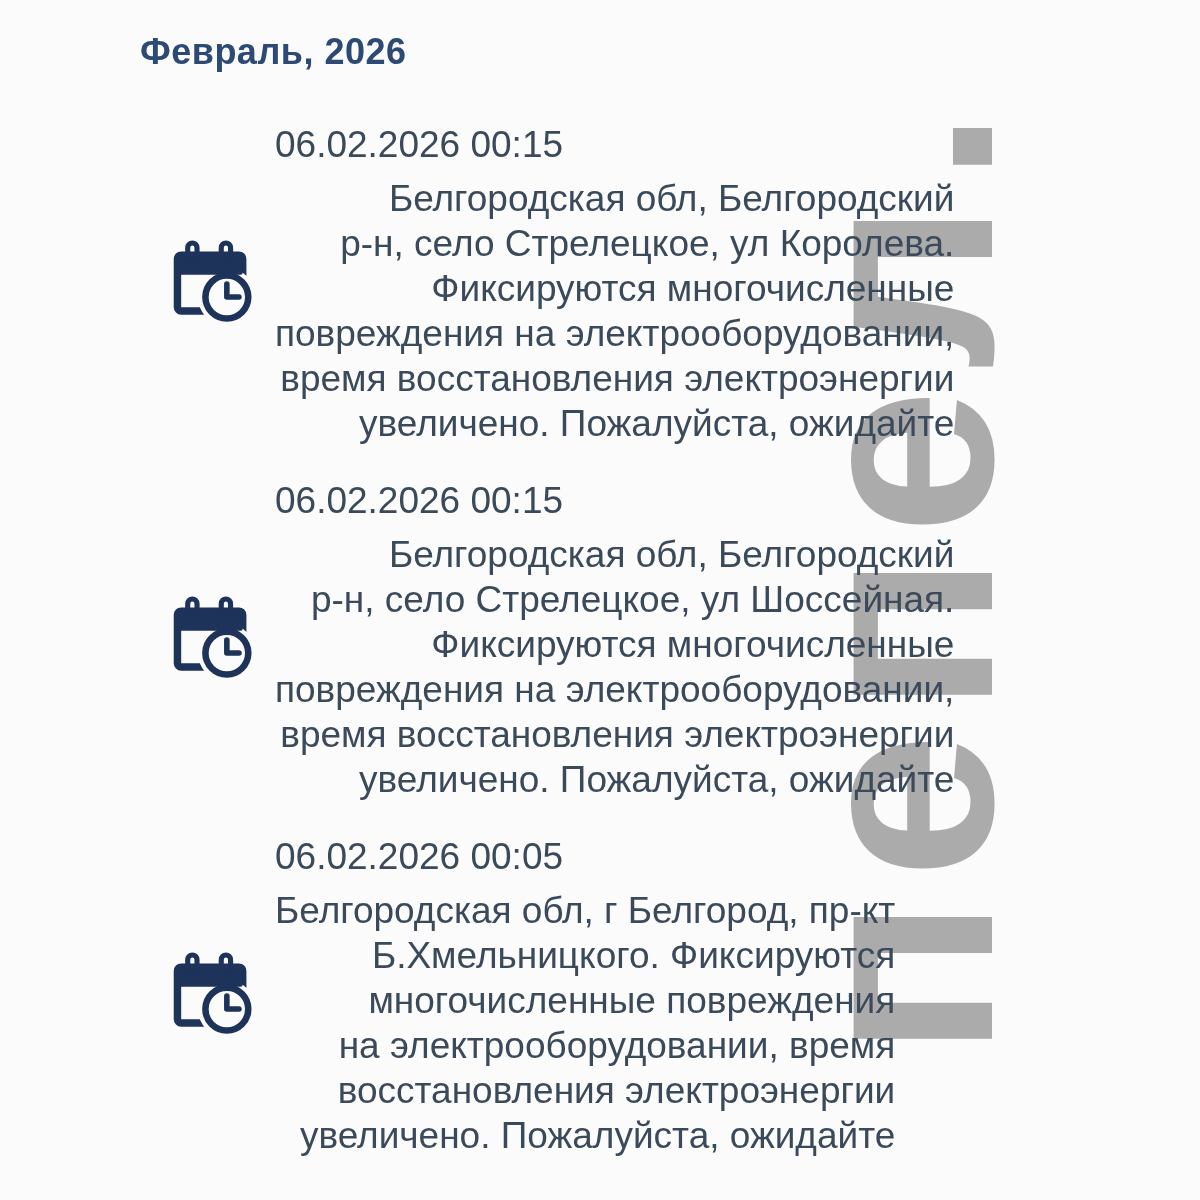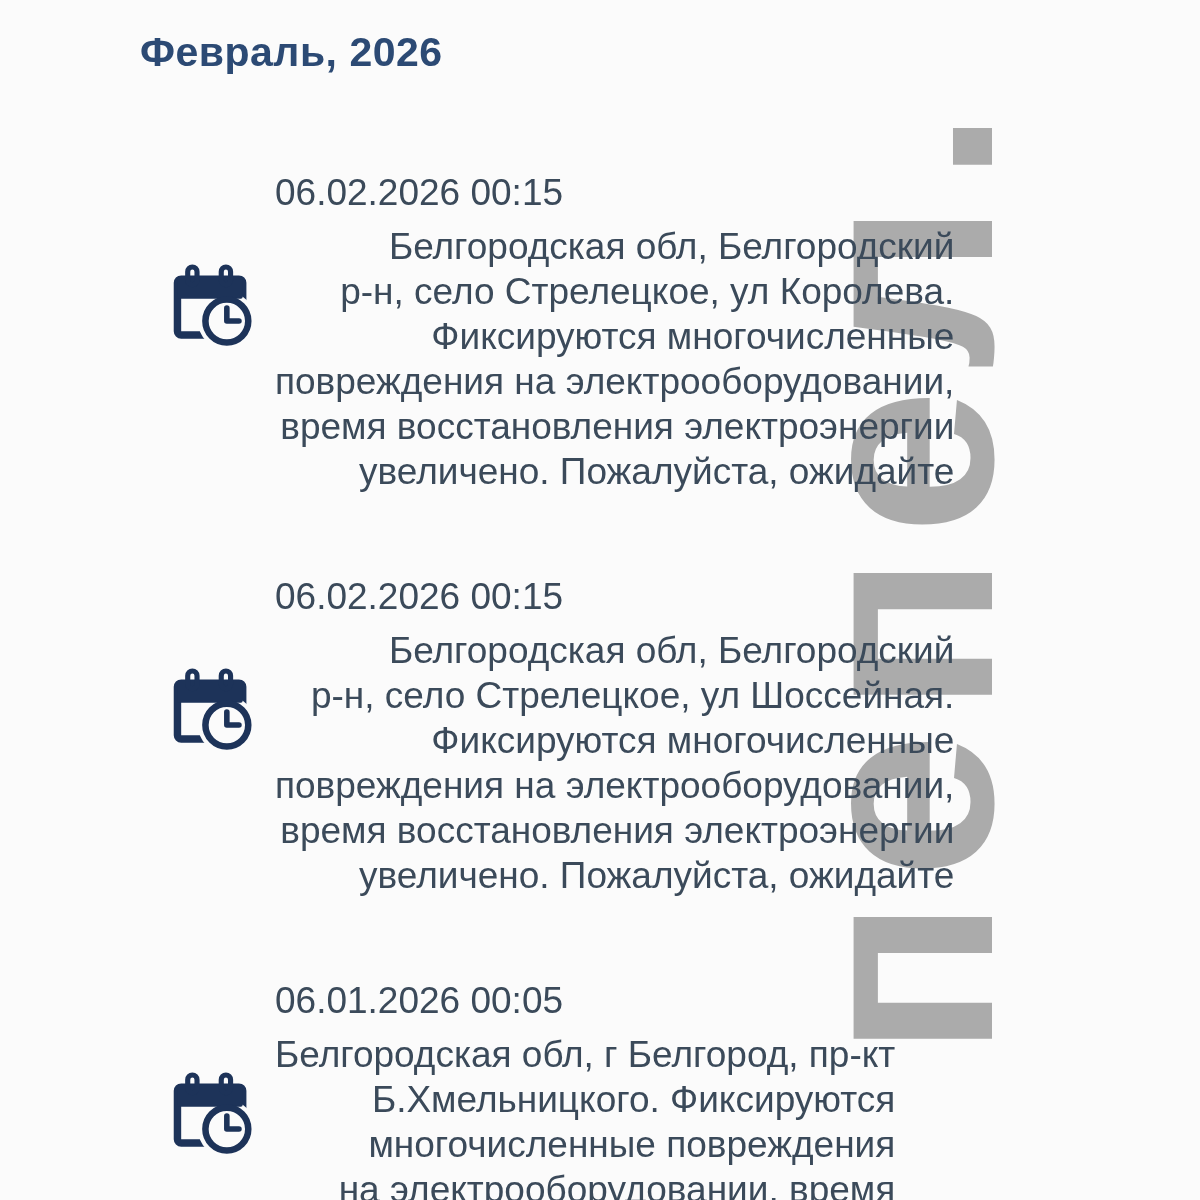--- a/index.html
+++ b/index.html
@@ -36,21 +36,21 @@
     z-index: 0;
     user-select: none;
   }
   .content {
     position: relative;
     z-index: 1;
     padding: 30px 0 0 140px;
   }
   .title {
     margin: 0 0 48px 0;
-    font-size: 41px;
+    font-size: 36px;
     font-weight: bold;
     line-height: 44px;
     letter-spacing: 0.5px;
     color: var(--title_text);
   }
   .entries { margin-left: 30px; }
   .entry {
     display: flex;
     align-items: center;
     margin-bottom: 32px;
@@ -65,21 +65,20 @@
   .cal-gap    { fill: var(--background); }
   .cal-header { fill: var(--icon); }
   .cal-ring   { fill: none; stroke: var(--icon); stroke-width: 5.5; }
   .cal-clock  { fill: var(--background); stroke: var(--icon); stroke-width: 7; }
   .cal-hands  { fill: none; stroke: var(--icon); stroke-width: 6; stroke-linecap: round; }
   .entry-date {
     font-size: 37px;
     line-height: 46px;
     margin-bottom: 8px;
     color: var(--body_text);
-    margin-top: 48px;
   }
   .entry-text {
     font-size: 37px;
     line-height: 45px;
     color: var(--body_text);
     white-space: pre-line;
     max-width: 740px;
     text-align: right;
   }
 </style>
@@ -145,21 +144,21 @@
           <rect class="cal-outline" x="8" y="16" width="70" height="60" rx="4"></rect>
           <circle class="cal-gap" cx="61" cy="61" r="31"></circle>
           <rect class="cal-header" x="8" y="13" width="70" height="24" rx="2"></rect>
           <rect class="cal-ring" x="19" y="3" width="10" height="19" rx="5"></rect>
           <rect class="cal-ring" x="55" y="3" width="10" height="19" rx="5"></rect>
           <circle class="cal-clock" cx="61" cy="61" r="23"></circle>
           <path class="cal-hands" d="M61 61 L61 47 M61 61 L74 61"></path>
         </svg>
       </div>
       <div class="entry-body">
-        <div class="entry-date">06.01.2026 00:05</div>
+        <div class="entry-date">06.02.2026 00:05</div>
         <div class="entry-text">Белгородская обл, г Белгород, пр-кт
 Б.Хмельницкого. Фиксируются
 многочисленные повреждения
 на электрооборудовании, время
 восстановления электроэнергии
 увеличено. Пожалуйста, ожидайте</div>
       </div>
     </div>
 
   </div>

